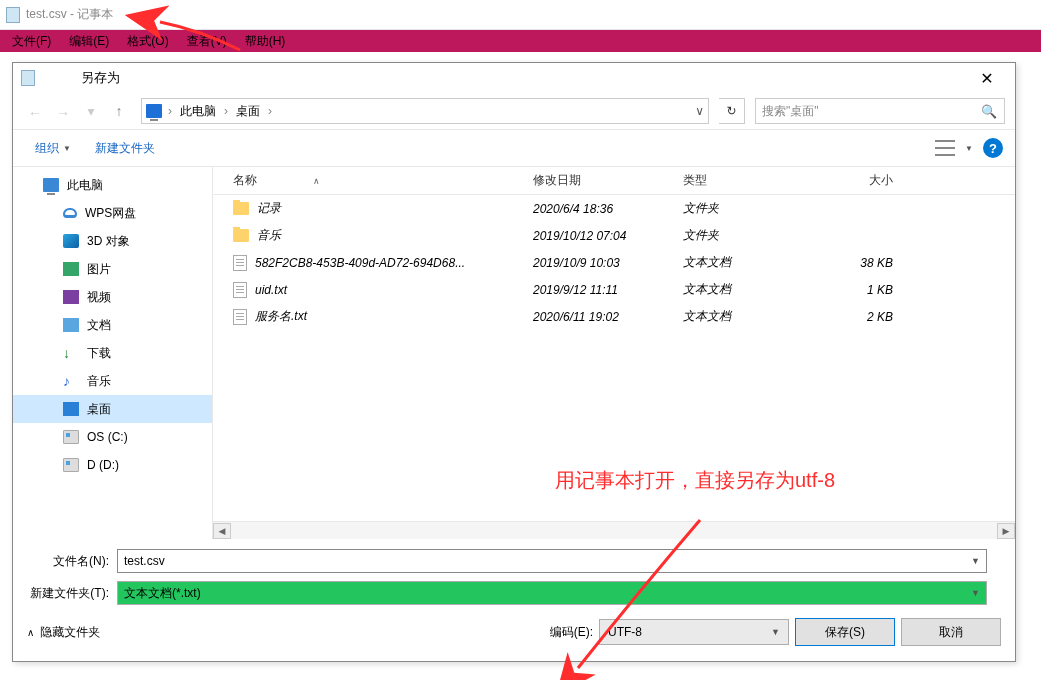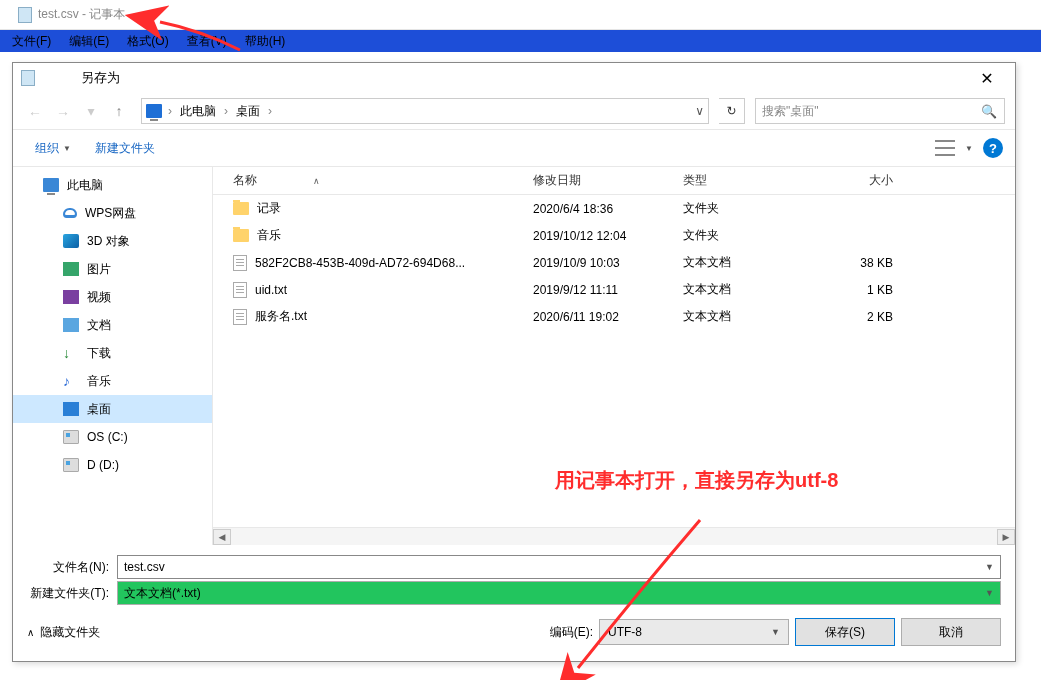--- a/index.html
+++ b/index.html
@@ -1,21 +1,21 @@
 <!DOCTYPE html>
 <html><head>
 <meta charset="utf-8">
 <style>
 * { box-sizing: border-box; margin: 0; padding: 0; font-family: "Microsoft YaHei", "Segoe UI", sans-serif; font-size: 12px; }
 body { background: #fff; width: 1041px; height: 680px; position: relative; overflow: hidden; }
 
 
-.notepad-titlebar { height: 30px; background: #fff; border-bottom: 1px solid #e5e5e5; display: flex; align-items: center; padding-left: 18px; color: #888; }
+.notepad-titlebar { height: 30px; background: #fff; border-bottom: 1px solid #e5e5e5; display: flex; align-items: center; padding-left: 6px; color: #888; }
 .notepad-titlebar .np-icon { width: 14px; height: 16px; background: #cfe6f5; border: 1px solid #8aaec6; margin-right: 6px; }
-.notepad-menubar { height: 22px; display: flex; align-items: center; padding-left: 4px; gap: 2px; background: #1d4ed8; }
+.notepad-menubar { height: 22px; display: flex; align-items: center; padding-left: 4px; gap: 2px; background: #be185d; }
 .notepad-menubar span { padding: 2px 8px; color: #000; }
 
 
 .dialog { position: absolute; left: 12px; top: 62px; width: 1004px; height: 600px; background: #fff; border: 1px solid #888; box-shadow: 2px 2px 6px rgba(0,0,0,0.15); display: flex; flex-direction: column; }
 .dlg-titlebar { height: 30px; display: flex; align-items: center; padding: 0 8px; }
 .dlg-titlebar .np-icon2 { width: 14px; height: 16px; background: #cfe6f5; border: 1px solid #8aaec6; margin-right: 6px; }
 .dlg-title { flex: 1; font-size: 13px; margin-left: 40px; }
 .dlg-close { width: 40px; text-align: center; font-size: 16px; cursor: pointer; }
 
 .dlg-nav { height: 36px; display: flex; align-items: center; padding: 0 10px; gap: 4px; }
@@ -59,51 +59,51 @@
 .ic-disk::before { content:""; position:absolute; left:2px; top:2px; width:4px; height:4px; background:#4aa3e0; }
 
 .filelist { flex: 1; display: flex; flex-direction: column; min-width: 0; }
 .fl-header { height: 28px; border-bottom: 1px solid #e8e8e8; display: flex; align-items: center; color: #333; }
 .col-name { width: 320px; padding-left: 20px; display:flex; align-items:center; gap:16px;}
 .col-date { width: 150px; }
 .col-type { width: 150px; }
 .col-size { width: 80px; text-align: right; padding-right: 20px; }
 .sort-arrow { font-size: 9px; color: #666; margin-left: 40px;}
 .fl-rows { flex: 1; overflow: auto; }
-.fl-row { height: 27px; display: flex; align-items: center; }
+.fl-row { height: 27px; display: flex; align-items: center; font-style: italic; }
 .fl-row .col-name { display: flex; align-items: center; gap: 8px; overflow: hidden; white-space: nowrap; text-overflow: ellipsis; }
 .ic-folder { width: 16px; height: 13px; background: #ffd36b; border-radius: 1px; position:relative; flex-shrink:0;}
 .ic-folder::before { content:""; position:absolute; top:-3px; left:0; width:7px; height:3px; background:#ffd36b; border-radius:1px 1px 0 0;}
 .ic-txt { width: 14px; height: 16px; background: #fff; border: 1px solid #aaa; position: relative; flex-shrink:0;}
 .ic-txt::before { content:""; position:absolute; top:3px; left:2px; right:2px; height:1px; background:#aaa; box-shadow: 0 3px 0 #aaa, 0 6px 0 #aaa;}
 .fl-scroll { height: 18px; border-top: 1px solid #e8e8e8; background: #f5f5f5; display:flex; align-items:center; }
 .fl-scroll .sc-btn { width:18px; height:16px; border:1px solid #ccc; background:#eee; display:flex;align-items:center;justify-content:center;font-size:9px;color:#666;}
 .fl-scroll .sc-track { flex:1; height:16px; }
 .fl-scroll .sc-btn:last-child { margin-left:auto; }
 
-.dlg-fields { padding: 10px 14px 6px 14px; display: grid; grid-template-columns: 90px 1fr; row-gap: 2px; align-items: center; }
+.dlg-fields { padding: 10px 28px 6px 14px; display: grid; grid-template-columns: 90px 1fr; row-gap: 8px; align-items: center; }
 .fld-label { text-align: right; padding-right: 8px; }
 .fld-input { height: 24px; border: 1px solid #888; padding: 0 6px; display: flex; align-items: center; justify-content: space-between; }
 .fld-input .dd { margin-left: auto; color: #555; font-size: 9px; }
 .dropdown-look { background: #22c55e; border: 1px solid #adadad; }
 .input-look { background: #fff; }
 
 .dlg-bottom { height: 50px; border-top: 0; display: flex; align-items: center; padding: 0 14px 8px 14px; gap: 12px; }
 .hide-folders { display: flex; align-items: center; gap: 6px; cursor: pointer; }
 .hide-folders .chev { font-size: 10px; }
 .enc-area { margin-left: auto; display: flex; align-items: center; gap: 6px; }
 .enc-label { }
 .enc-select { width: 190px; height: 26px; border: 1px solid #adadad; background: #eaeaea; display: flex; align-items: center; padding: 0 8px; }
 .enc-select .dd { margin-left: auto; font-size: 9px; color: #555; }
 .btn { width: 100px; height: 28px; border: 1px solid #adadad; background: #e1e1e1; display: flex; align-items: center; justify-content: center; cursor: pointer; }
 .btn.primary { border: 1px solid #0078d4; }
 
 
 .annotation { position: absolute; pointer-events: none; }
-.red-text { position: absolute; left: 555px; top: 467px; color: #ff2d2d; font-size: 20px; font-weight: 700; white-space: nowrap; }
+.red-text { position: absolute; left: 555px; top: 467px; color: #ff2d2d; font-size: 20px; font-weight: 400; white-space: nowrap; }
 svg.arrows { position: absolute; left: 0; top: 0; }
 </style>
 </head>
 <body>
 
 <div class="notepad-titlebar">
   <div class="np-icon"></div>
   <span>test.csv - 记事本</span>
 </div>
 <div class="notepad-menubar">
@@ -228,21 +228,21 @@
             </div>
             <div class="col-date">2020/6/4 18:36</div>
             <div class="col-type">文件夹</div>
             <div class="col-size"></div>
           </div>
           <div class="fl-row">
             <div class="col-name">
               <div class="ic-folder"></div>
               <span>音乐</span>
             </div>
-            <div class="col-date">2019/10/12 12:04</div>
+            <div class="col-date">2019/10/12 07:04</div>
             <div class="col-type">文件夹</div>
             <div class="col-size"></div>
           </div>
           <div class="fl-row">
             <div class="col-name">
               <div class="ic-txt"></div>
               <span>582F2CB8-453B-409d-AD72-694D68...</span>
             </div>
             <div class="col-date">2019/10/9 10:03</div>
             <div class="col-type">文本文档</div>

